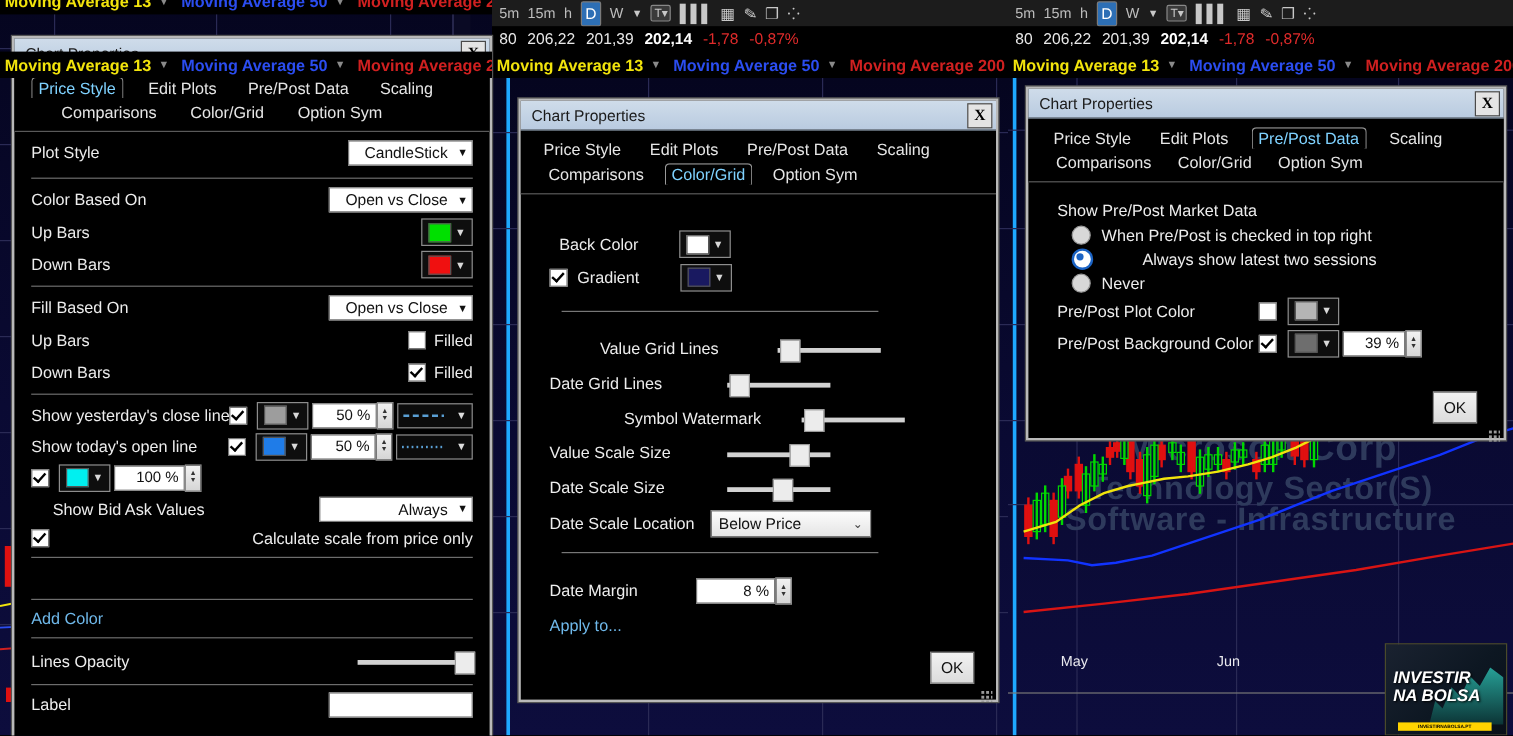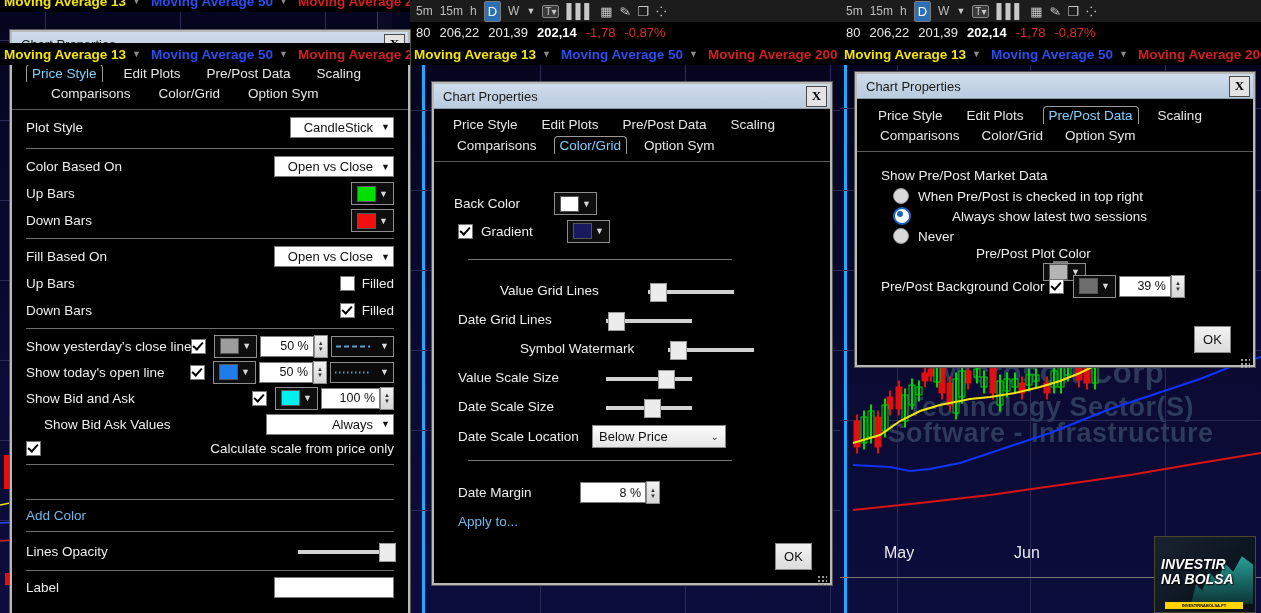--- a/index.html
+++ b/index.html
@@ -25,21 +25,21 @@
   .q-bold{font-weight:bold;color:#fff;}
   .q-red{color:#e02b2b;}
 
   .studyline{position:absolute;left:0;top:43px;right:0;height:22px;background:#000;
     display:flex;align-items:center;gap:5px;padding-left:4px;font-size:13.5px;font-weight:bold;white-space:nowrap;}
   .caret{font-size:9px;color:#8a8a8a;margin:0 5px 0 1px;}
 
   .watermark{position:absolute;width:100%;text-align:center;color:#2e3a5c;
     font-size:31px;font-weight:600;letter-spacing:.5px;pointer-events:none;}
 
-  .axlabel{position:absolute;color:#e9e9ee;font-size:16px;}
+  .axlabel{position:absolute;color:#e9e9ee;font-size:12px;}
 
   .pricescale{position:absolute;top:0;bottom:0;background:#0a0a24;border-left:1px solid #3b3b66;}
   .bluebar{position:absolute;top:0;bottom:0;width:3px;background:#1ea8ff;}
 
   .logo{position:absolute;width:100px;height:75px;border:1px solid #4a4a2a;
     background:linear-gradient(135deg,#1a2230 0%,#0d1722 55%,#091018 100%);overflow:hidden;}
   .logo .lt{position:absolute;left:6px;top:20px;color:#fff;font-weight:bold;font-style:italic;
     font-size:14px;line-height:15px;text-shadow:1px 1px 2px #000;z-index:3;}
   .logo .peak{position:absolute;right:2px;bottom:8px;width:62px;height:52px;
     background:linear-gradient(to top,#0c3a3a,#2ec4b6);
@@ -452,21 +452,20 @@
             <b>▼</b>
           </span>
         <span class="dash" style="width:54px;margin-left:3px;">
           <svg width="34" height="3">
               <line x1="0" y1="1.5" x2="34" y2="1.5" stroke="#5a9fd4" stroke-width="2" stroke-dasharray="1.5 2.5"></line>
             </svg>
           <span class="arw">▼</span>
         </span>
       </div>
       <div class="row" style="height:26px;">
-        <span class="lbl">Show Bid and Ask</span>
         <span class="cb on"></span>
         <span class="swatch" style="margin-left:8px;">
             <i style="background:#00f0f0"></i>
             <span class="arw">▼</span>
           </span>
         <span class="num" style="width:49px;margin-left:3px;">100 %</span>
         <span class="spin">
             <b>▲</b>
             <b>▼</b>
           </span>
@@ -521,21 +520,21 @@
         <span class="tab">Scaling</span>
       </div>
       <div class="tabrow r2" style="padding-left:18px;gap:12px;">
         <span class="tab">Comparisons</span>
         <span class="tab active">Color/Grid</span>
         <span class="tab">Option Sym</span>
       </div>
     </div>
     <div class="body">
       <div style="height:28px;"></div>
-      <div class="row" style="height:27px;padding-left:20px;">
+      <div class="row" style="height:27px;padding-left:32px;">
         <span style="width:100px;">Back Color</span>
         <span class="swatch">
             <i style="background:#ffffff"></i>
             <span class="arw">▼</span>
           </span>
       </div>
       <div class="row" style="height:28px;padding-left:24px;">
         <span class="cb on"></span>
         <span style="width:86px;margin-left:8px;">Gradient</span>
         <span class="swatch">
@@ -641,21 +640,21 @@
       </div>
       <div class="row" style="height:20px;padding-left:36px;gap:32px;">
         <span class="radio on"></span>
         <span style="margin-left:9px;">Always show latest two sessions</span>
       </div>
       <div class="row" style="height:20px;padding-left:36px;">
         <span class="radio"></span>
         <span style="margin-left:9px;">Never</span>
       </div>
 
-      <div class="row" style="height:26px;padding-left:24px;flex-direction:column;">
+      <div class="row" style="height:26px;padding-left:24px;">
         <span style="width:168px;">Pre/Post Plot Color</span>
         <span class="cb"></span>
         <span class="swatch" style="margin-left:9px;">
             <i style="background:#b5b5b5"></i>
             <span class="arw">▼</span>
           </span>
       </div>
       <div class="row" style="height:28px;padding-left:24px;">
         <span style="width:168px;">Pre/Post Background Color</span>
         <span class="cb on"></span>

